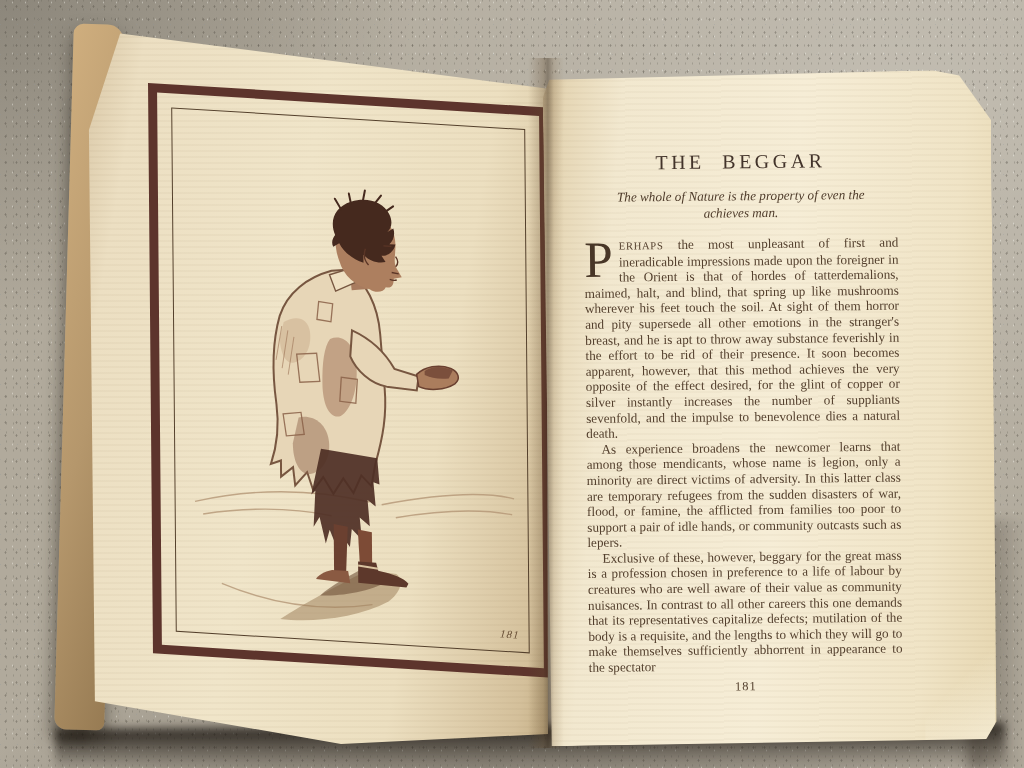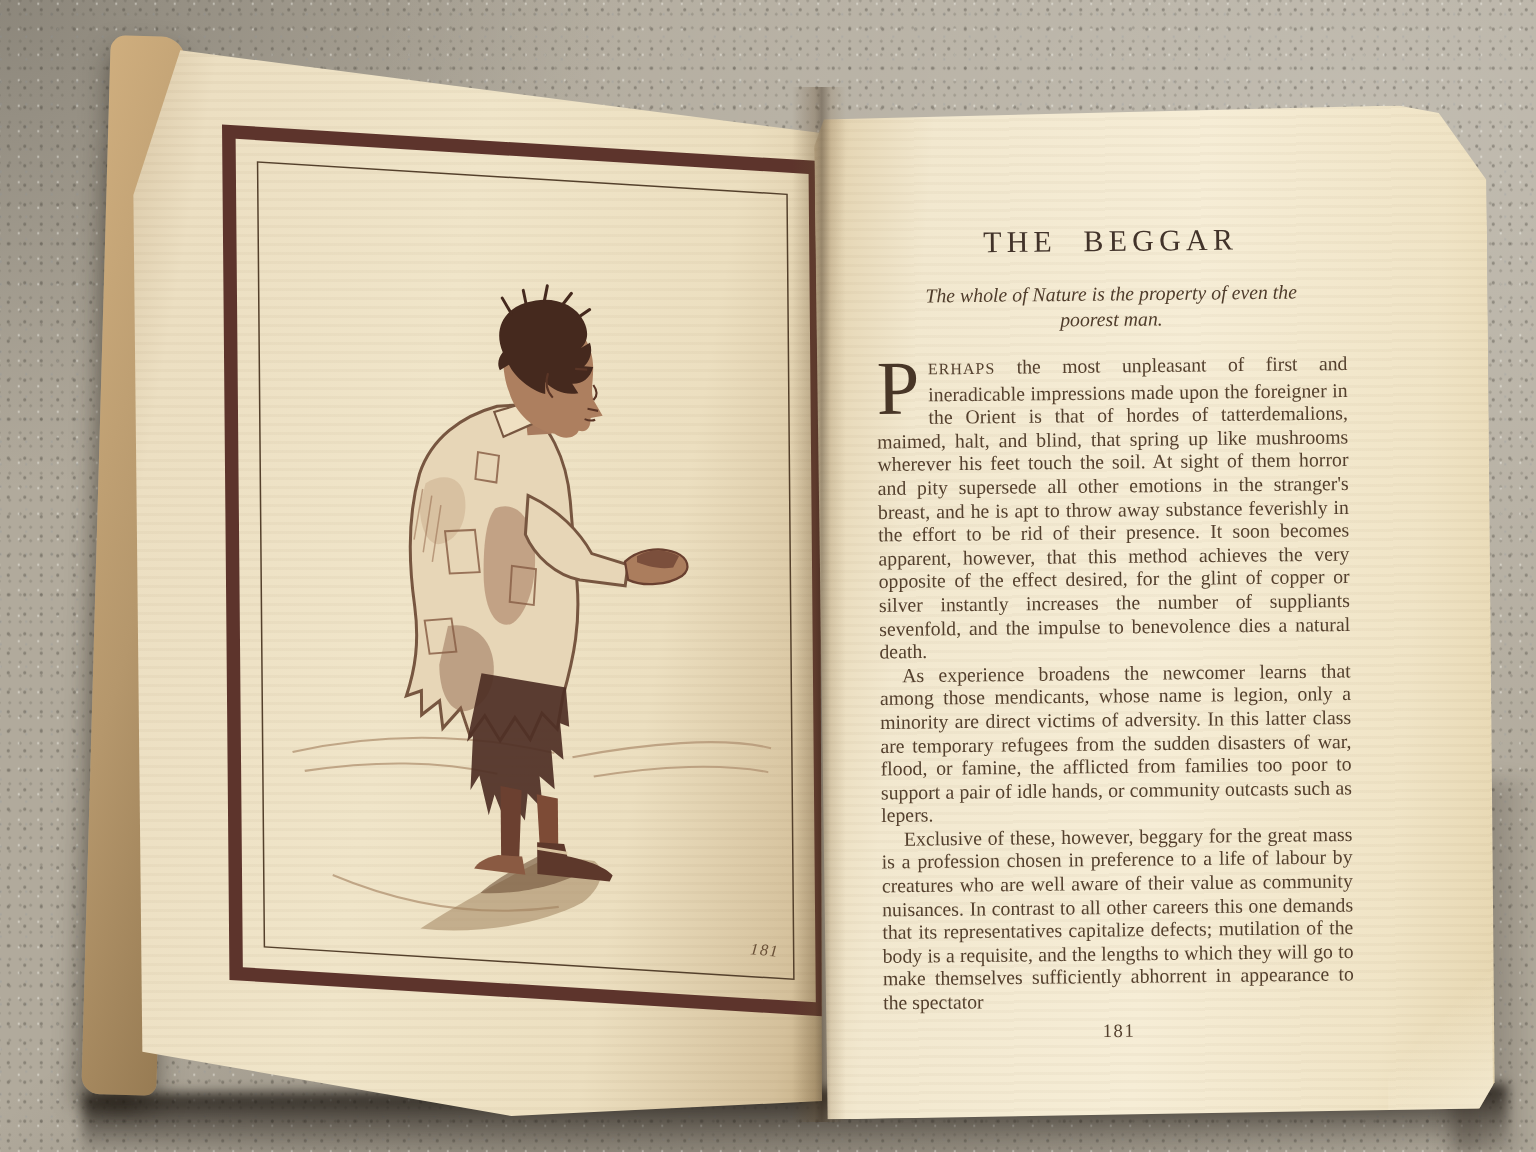--- a/index.html
+++ b/index.html
@@ -175,21 +175,21 @@
           </g>
         </svg>
       </div>
     </div>
     <div class="folio-left">181</div>
   </div>
 
   <div class="page right-page">
     <div class="text-col">
       <h1 class="chapter-title">THE BEGGAR</h1>
-      <p class="epigraph"><span>The whole of Nature is the property of even the</span><br><span>poorest man.</span></p>
+      <p class="epigraph"><span>The whole of Nature is the property of even the</span><br><span>achieves man.</span></p>
       <p class="body-par first"><span class="dropcap">P</span><span class="lead-caps">ERHAPS</span><span> the most unpleasant of first and ineradicable impressions made upon the foreigner in the Orient is that of hordes of tatterdemalions, maimed, halt, and blind, that spring up like mushrooms wherever his feet touch the soil.  At sight of them horror and pity supersede all other emotions in the stranger's breast, and he is apt to throw away substance feverishly in the effort to be rid of their presence. It soon becomes apparent, however, that this method achieves the very opposite of the effect desired, for the glint of copper or silver instantly increases the number of suppliants sevenfold, and the impulse to benevolence dies a natural death.</span></p>
       <p class="body-par indent">As experience broadens the newcomer learns that among those mendicants, whose name is legion, only a minority are direct victims of adversity.  In this latter class are temporary refugees from the sudden disasters of war, flood, or famine, the afflicted from families too poor to support a pair of idle hands, or community outcasts such as lepers.</p>
       <p class="body-par indent">Exclusive of these, however, beggary for the great mass is a profession chosen in preference to a life of labour by creatures who are well aware of their value as community nuisances. In contrast to all other careers this one demands that its representatives capitalize defects; mutilation of the body is a requisite, and the lengths to which they will go to make themselves sufficiently abhorrent in appearance to the spectator</p>
       <div class="folio-right">181</div>
     </div>
     <div class="corner-curl"></div>
   </div>
 
   <div class="gutter"></div>
 </div>

